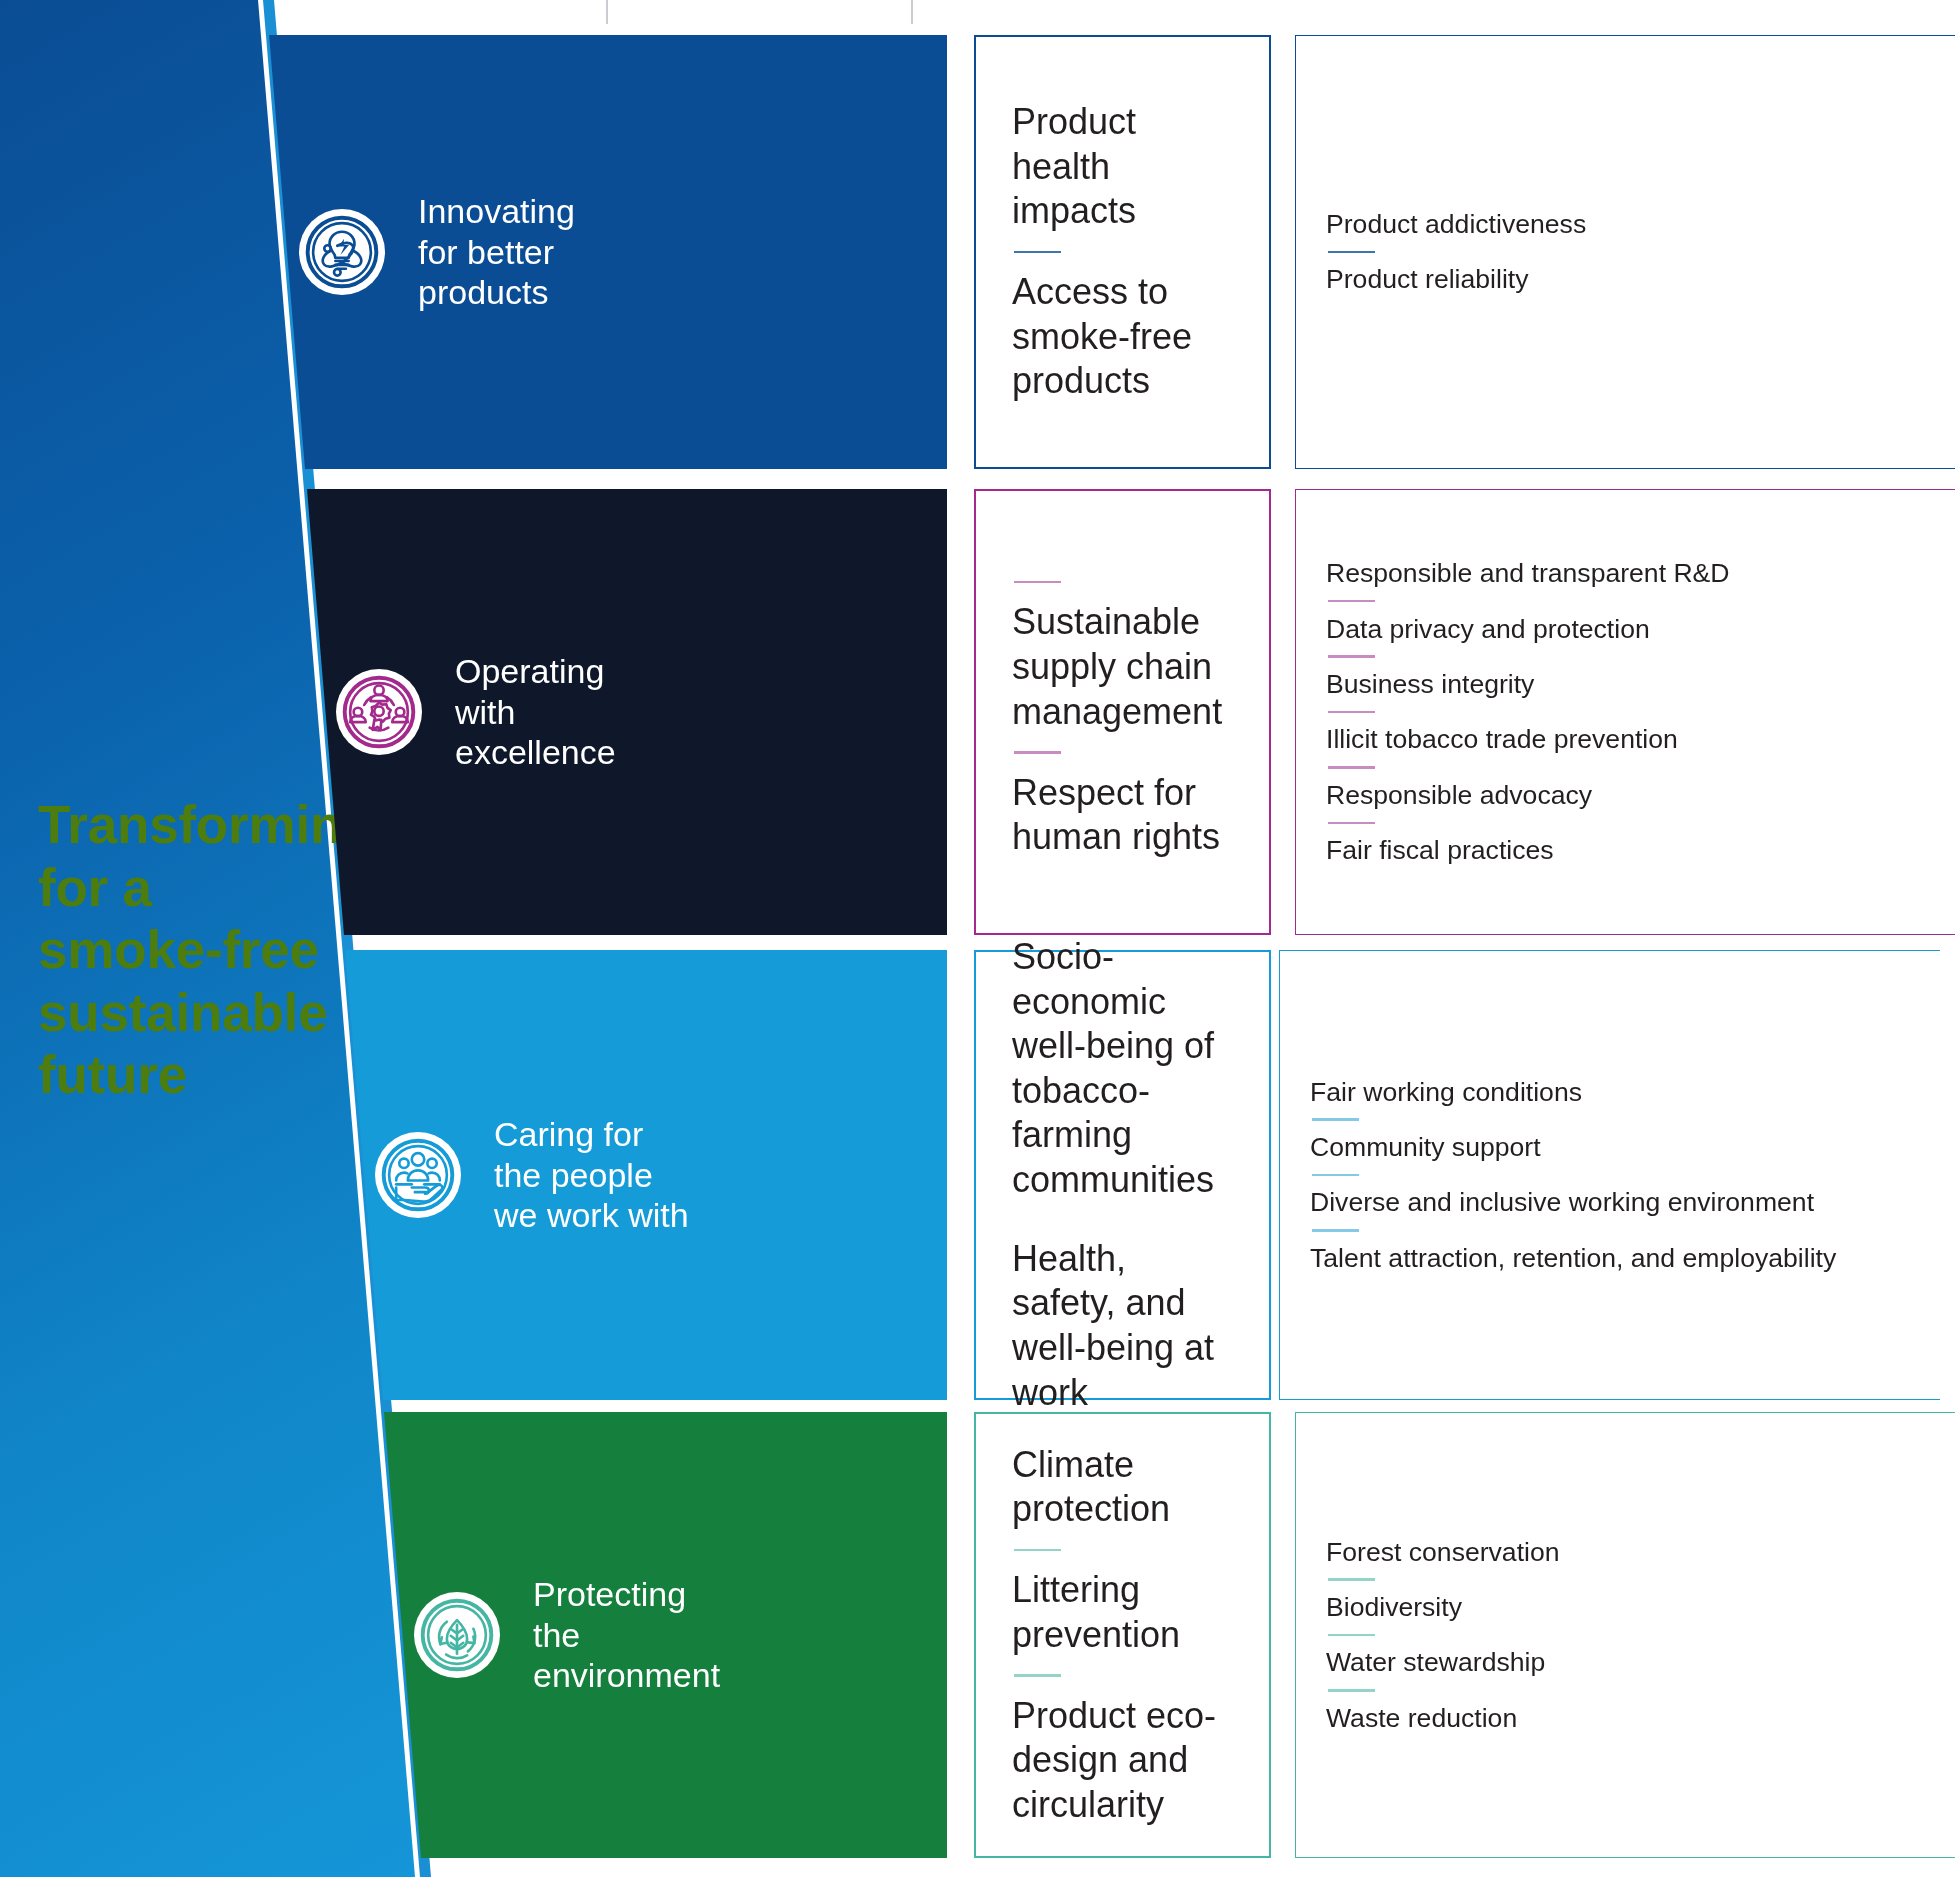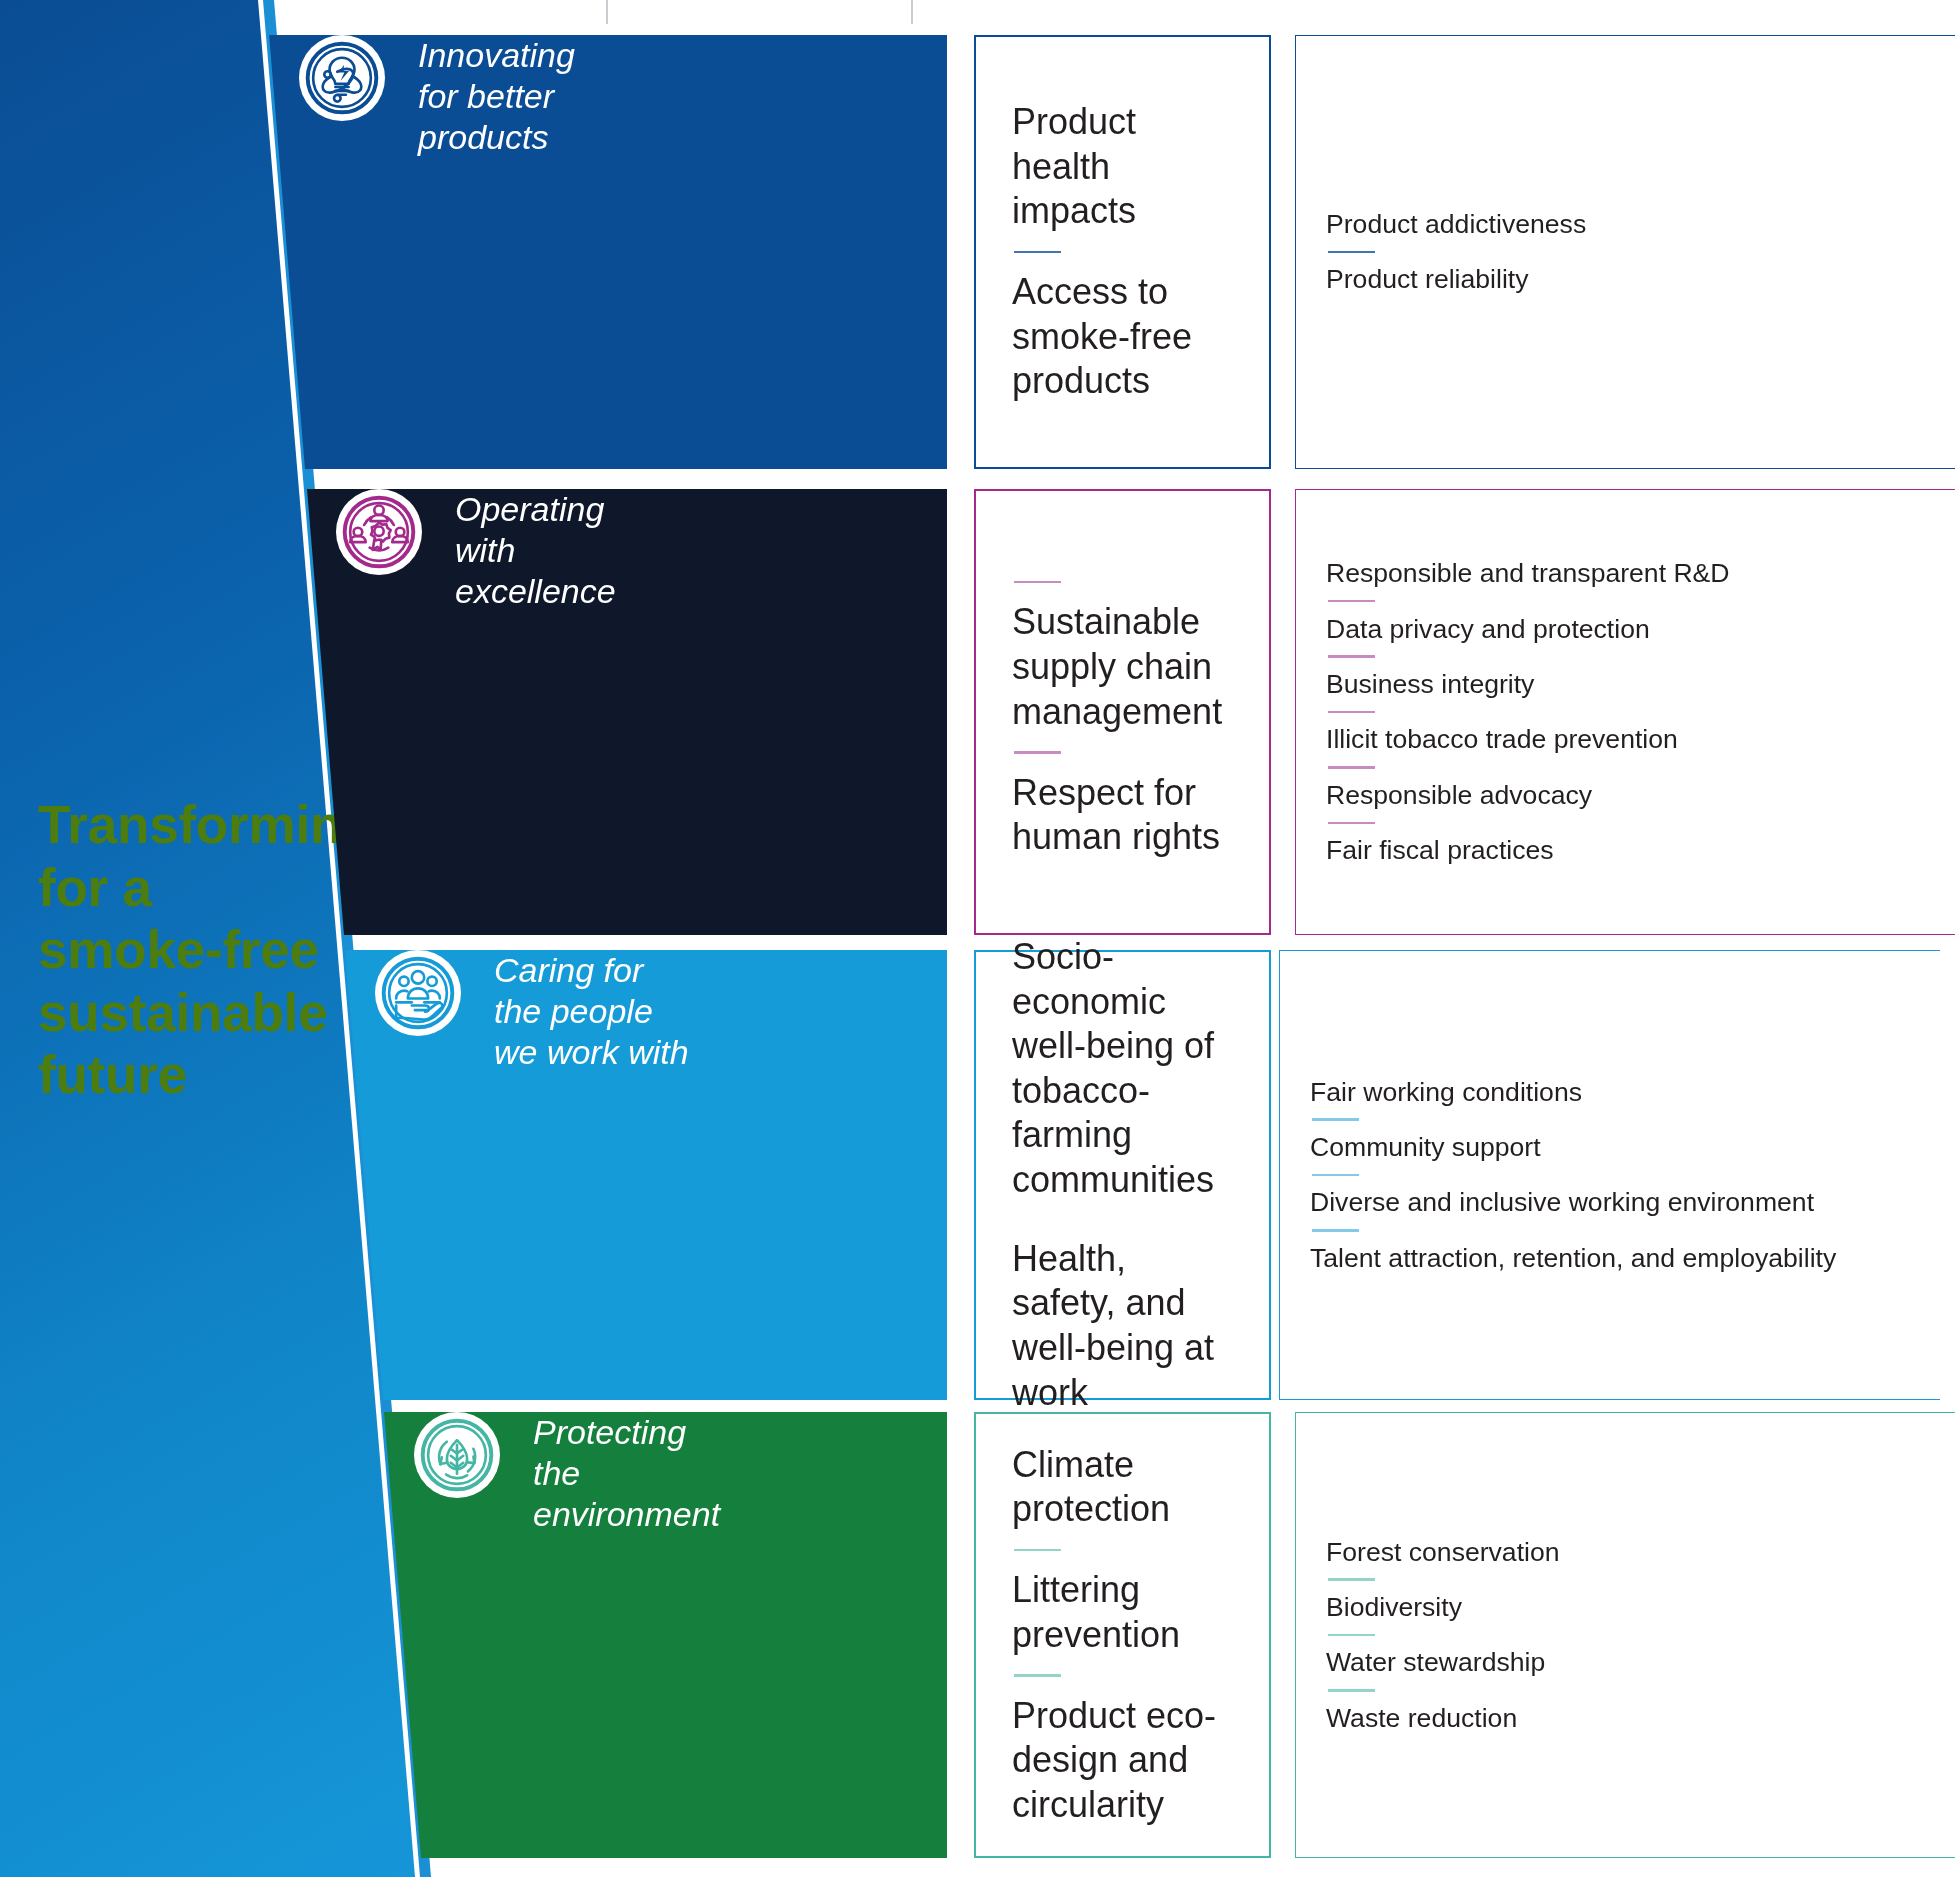--- a/index.html
+++ b/index.html
@@ -28,23 +28,22 @@
     background: #1b8fd4;
   }
   #title-text {
     position: absolute; left: 38px; top: 794px; width: 329px;
     color: #4d7c0f; font-weight: bold; font-size: 53px; line-height: 1.18;
     letter-spacing: -0.2px;
   }
 
   .pillar {
     position: absolute; top: 0; height: 100%;
-    display: flex; align-items: flex-start;
+    display: flex; align-items: center;
     box-sizing: border-box;
-    font-style: italic;
   }
   .icon-wrap {
     width: 86px; height: 86px; flex: 0 0 86px;
     margin-left: 82px; margin-right: 33px;
     border-radius: 50%;
     background: #ffffff;
     display: flex; align-items: center; justify-content: center;
     box-sizing: border-box;
   }
   .icon-wrap svg { display: block; }

